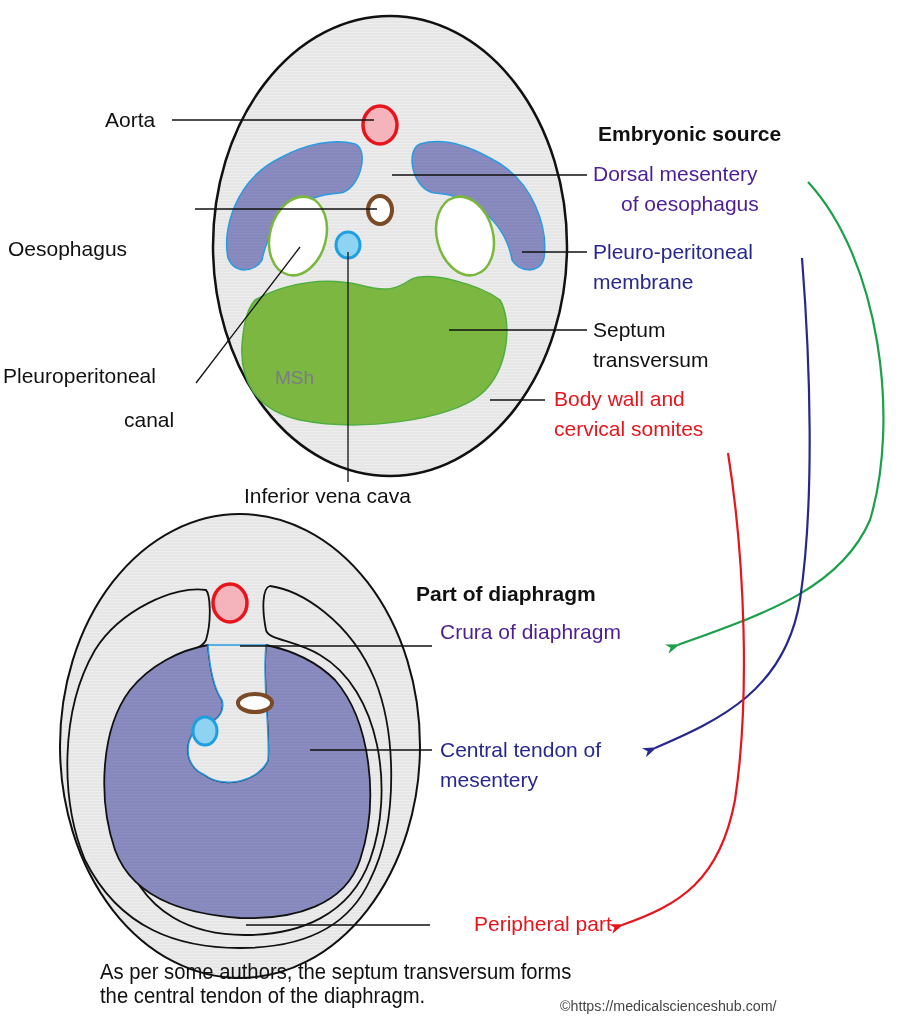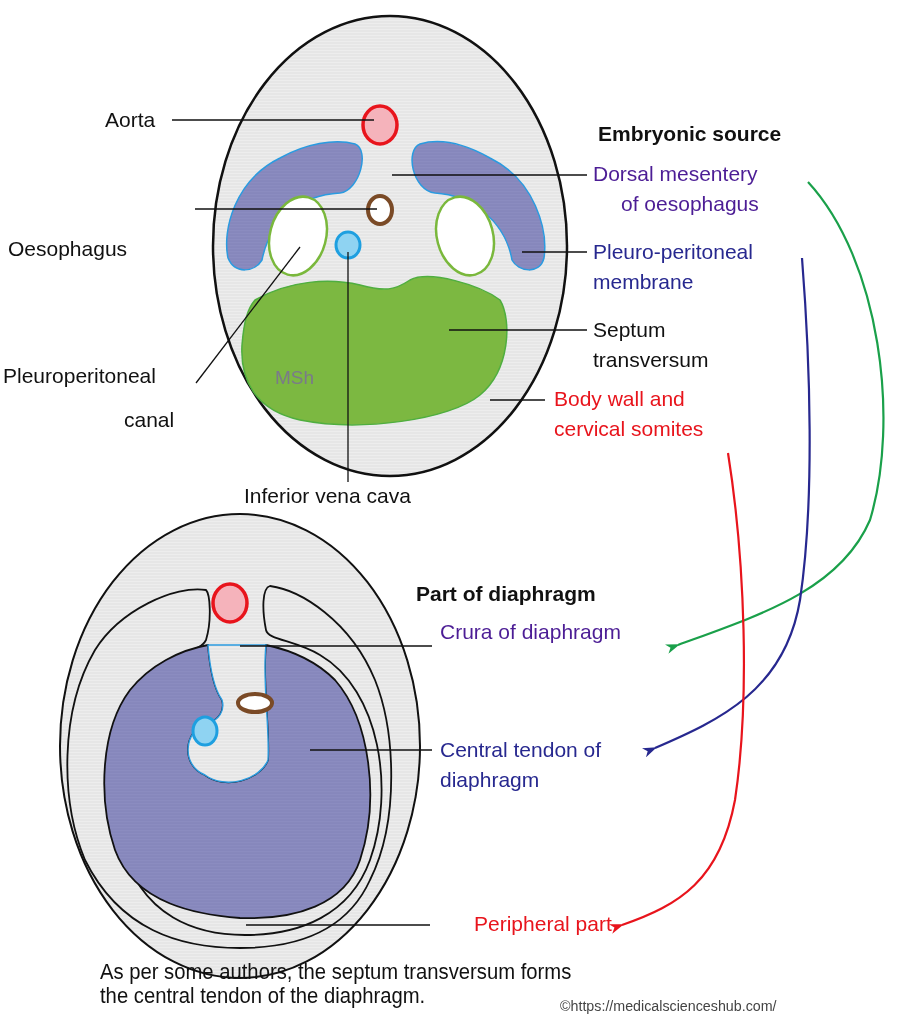--- a/index.html
+++ b/index.html
@@ -92,20 +92,20 @@
 <div class="lbl navy" style="left:593px;top:238px;">Pleuro-peritoneal</div>
 <div class="lbl navy" style="left:593px;top:268px;">membrane</div>
 <div class="lbl black" style="left:593px;top:316px;">Septum</div>
 <div class="lbl black" style="left:593px;top:346px;">transversum</div>
 <div class="lbl red" style="left:554px;top:385px;">Body wall and</div>
 <div class="lbl red" style="left:554px;top:415px;">cervical somites</div>
 
 <div class="lbl head black" style="left:416px;top:580px;">Part of diaphragm</div>
 <div class="lbl green" style="left:440px;top:618px;">Crura of diaphragm</div>
 <div class="lbl navy" style="left:440px;top:736px;text-align:right;">Central tendon of</div>
-<div class="lbl navy" style="left:440px;top:766px;">diaphragm</div>
+<div class="lbl navy" style="left:440px;top:766px;">mesentery</div>
 <div class="lbl red" style="left:438px;top:910px;margin-left:36px;">Peripheral part</div>
 
 <div class="note">
   <div>As per some authors, the septum transversum forms</div>
   <div>the central tendon of the diaphragm.</div>
 </div>
 <div class="credit">©https://medicalscienceshub.com/</div>
 
 </body></html>

